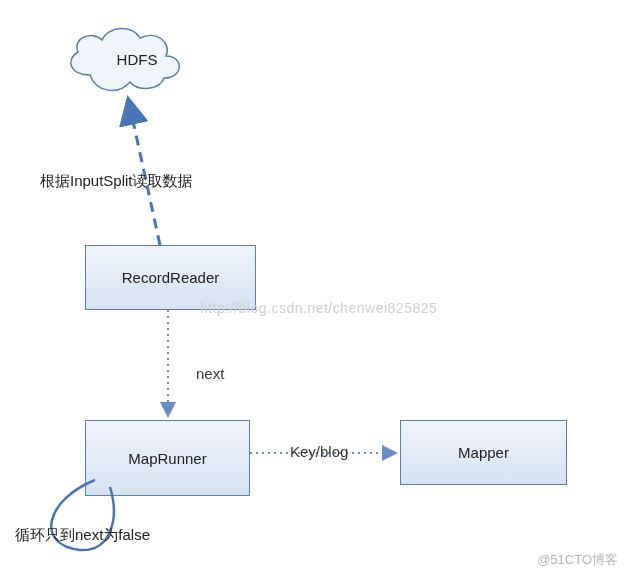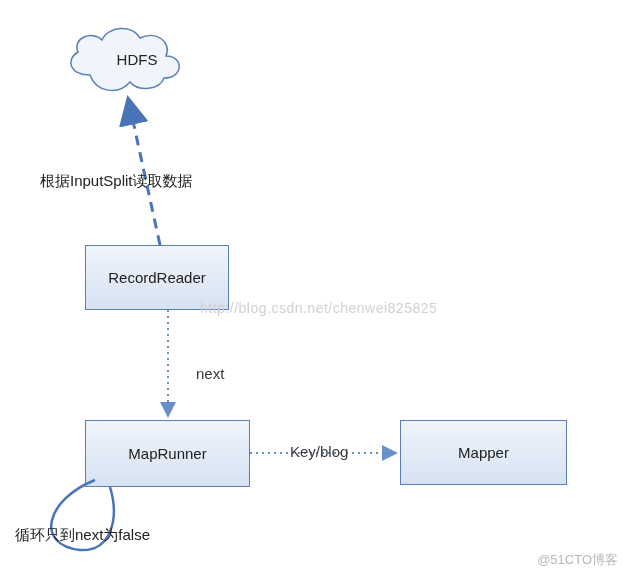--- a/index.html
+++ b/index.html
@@ -78,25 +78,25 @@
              C12,18 32,10 42,20
              C48,6 72,4 80,18
              C96,10 112,22 106,36
              C124,36 124,58 104,58
              C100,70 78,72 70,62
              C58,76 36,72 30,55 Z" fill="#f0f4fb" stroke="#5b7fb5" stroke-width="1.5"></path>
   </svg>
   <div class="cloud-text">HDFS</div>
 </div>
 
-<div class="node-box" style="left:85px; top:245px; width:144px; height:65px;">
+<div class="node-box" style="left:85px; top:245px; width:171px; height:65px;">
   <span>RecordReader</span>
 </div>
 
-<div class="node-box" style="left:85px; top:420px; width:165px; height:67px;">
+<div class="node-box" style="left:85px; top:420px; width:165px; height:76px;">
   <span>MapRunner</span>
 </div>
 
 <div class="node-box" style="left:400px; top:420px; width:167px; height:65px;">
   <span>Mapper</span>
 </div>
 
 <svg class="arrows">
   <defs>
     <marker id="arrow-blue-dash" markerWidth="12" markerHeight="12" refX="9" refY="5" orient="auto">

